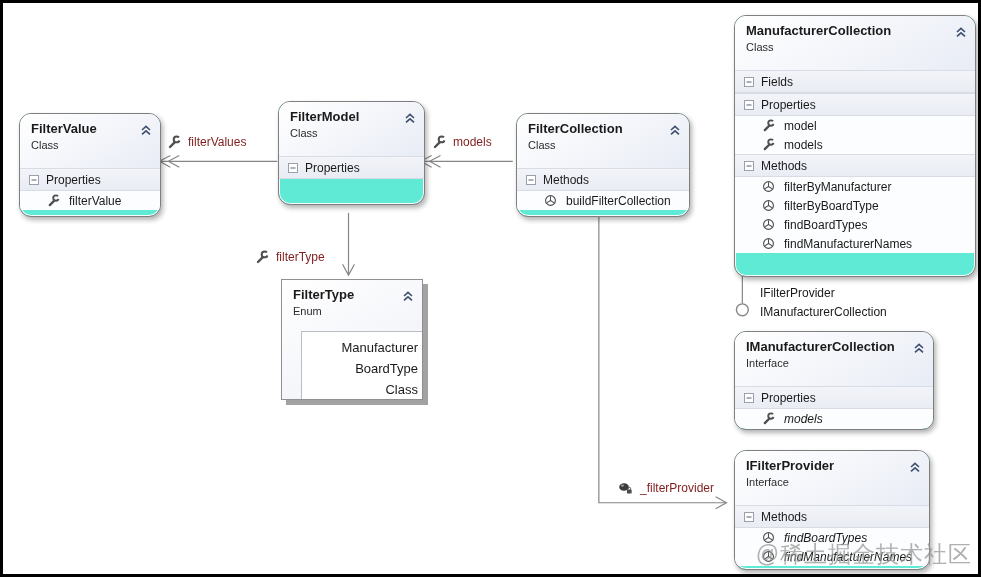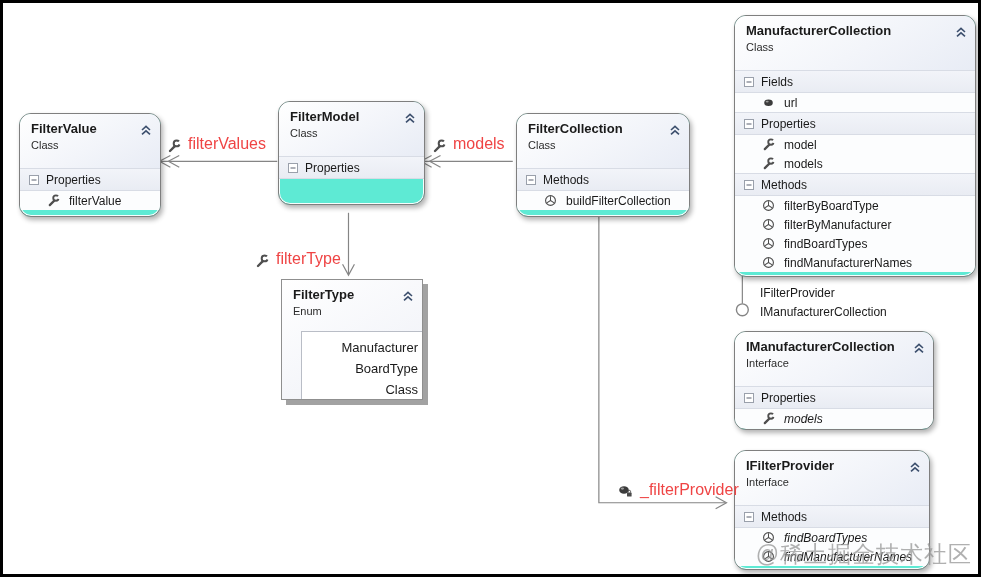--- a/index.html
+++ b/index.html
@@ -48,22 +48,22 @@
   
   .enum-panel{
     flex:1 1 auto;margin-left:19px;background:#ffffff;
     border-left:1px solid #b9bdc6;border-top:1px solid #b9bdc6;
     padding:5px 4px 4px 12px;
     text-align:right;
   }
   .enum-val{font-size:13px;line-height:21px;}
   
   .wire-label{
-    position:absolute;z-index:3;display:flex;align-items:flex-end;gap:7px;
-    font-size:16px;white-space:nowrap;color:#ef4444;
+    position:absolute;z-index:3;display:flex;align-items:flex-start;gap:7px;
+    font-size:12px;white-space:nowrap;color:#7f1d1d;
   }
   .lollipop-label{position:absolute;z-index:3;font-size:12px;white-space:nowrap;}
   
   #watermark{
     position:absolute;right:6px;bottom:4px;z-index:4;
     font-size:23px;letter-spacing:1px;color:rgba(150,150,150,.75);margin-top:40px;
   }
 </style>
 </head>
 <body>
@@ -192,29 +192,20 @@
     </div>
     <div class="sect">
       <span class="ic">
           <svg width="10" height="10" viewBox="0 0 10 10">
             <rect x="0.5" y="0.5" width="9" height="9" fill="#fff" stroke="#9aa0ab"></rect>
             <line x1="2.5" y1="5" x2="7.5" y2="5" stroke="#5a6170" stroke-width="1.2"></line>
           </svg>
         </span>
       <span>Fields</span>
     </div>
-    <div class="row">
-      <span class="ic">
-          <svg width="13" height="13" viewBox="0 0 14 14">
-            <ellipse cx="7" cy="7.4" rx="4.6" ry="3.5" fill="#3c3c3c"></ellipse>
-            <ellipse cx="5.6" cy="6" rx="1.6" ry="1" fill="#9a9a9a"></ellipse>
-          </svg>
-        </span>
-      <span class="mtext">url</span>
-    </div>
     <div class="sect">
       <span class="ic">
           <svg width="10" height="10" viewBox="0 0 10 10">
             <rect x="0.5" y="0.5" width="9" height="9" fill="#fff" stroke="#9aa0ab"></rect>
             <line x1="2.5" y1="5" x2="7.5" y2="5" stroke="#5a6170" stroke-width="1.2"></line>
           </svg>
         </span>
       <span>Properties</span>
     </div>
     <div class="row">
@@ -246,30 +237,30 @@
         </span>
       <span>Methods</span>
     </div>
     <div class="row">
       <span class="ic">
           <svg width="13" height="13" viewBox="0 0 14 14">
             <circle cx="7" cy="7" r="5.3" fill="none" stroke="#4d4d4d" stroke-width="1.2"></circle>
             <path d="M7 7 L7 2.4 M7 7 L3 9.5 M7 7 L11 9.5" stroke="#4d4d4d" stroke-width="1.1"></path>
           </svg>
         </span>
+      <span class="mtext">filterByManufacturer</span>
+    </div>
+    <div class="row">
+      <span class="ic">
+          <svg width="13" height="13" viewBox="0 0 14 14">
+            <circle cx="7" cy="7" r="5.3" fill="none" stroke="#4d4d4d" stroke-width="1.2"></circle>
+            <path d="M7 7 L7 2.4 M7 7 L3 9.5 M7 7 L11 9.5" stroke="#4d4d4d" stroke-width="1.1"></path>
+          </svg>
+        </span>
       <span class="mtext">filterByBoardType</span>
-    </div>
-    <div class="row">
-      <span class="ic">
-          <svg width="13" height="13" viewBox="0 0 14 14">
-            <circle cx="7" cy="7" r="5.3" fill="none" stroke="#4d4d4d" stroke-width="1.2"></circle>
-            <path d="M7 7 L7 2.4 M7 7 L3 9.5 M7 7 L11 9.5" stroke="#4d4d4d" stroke-width="1.1"></path>
-          </svg>
-        </span>
-      <span class="mtext">filterByManufacturer</span>
     </div>
     <div class="row">
       <span class="ic">
           <svg width="13" height="13" viewBox="0 0 14 14">
             <circle cx="7" cy="7" r="5.3" fill="none" stroke="#4d4d4d" stroke-width="1.2"></circle>
             <path d="M7 7 L7 2.4 M7 7 L3 9.5 M7 7 L11 9.5" stroke="#4d4d4d" stroke-width="1.1"></path>
           </svg>
         </span>
       <span class="mtext">findBoardTypes</span>
     </div>

